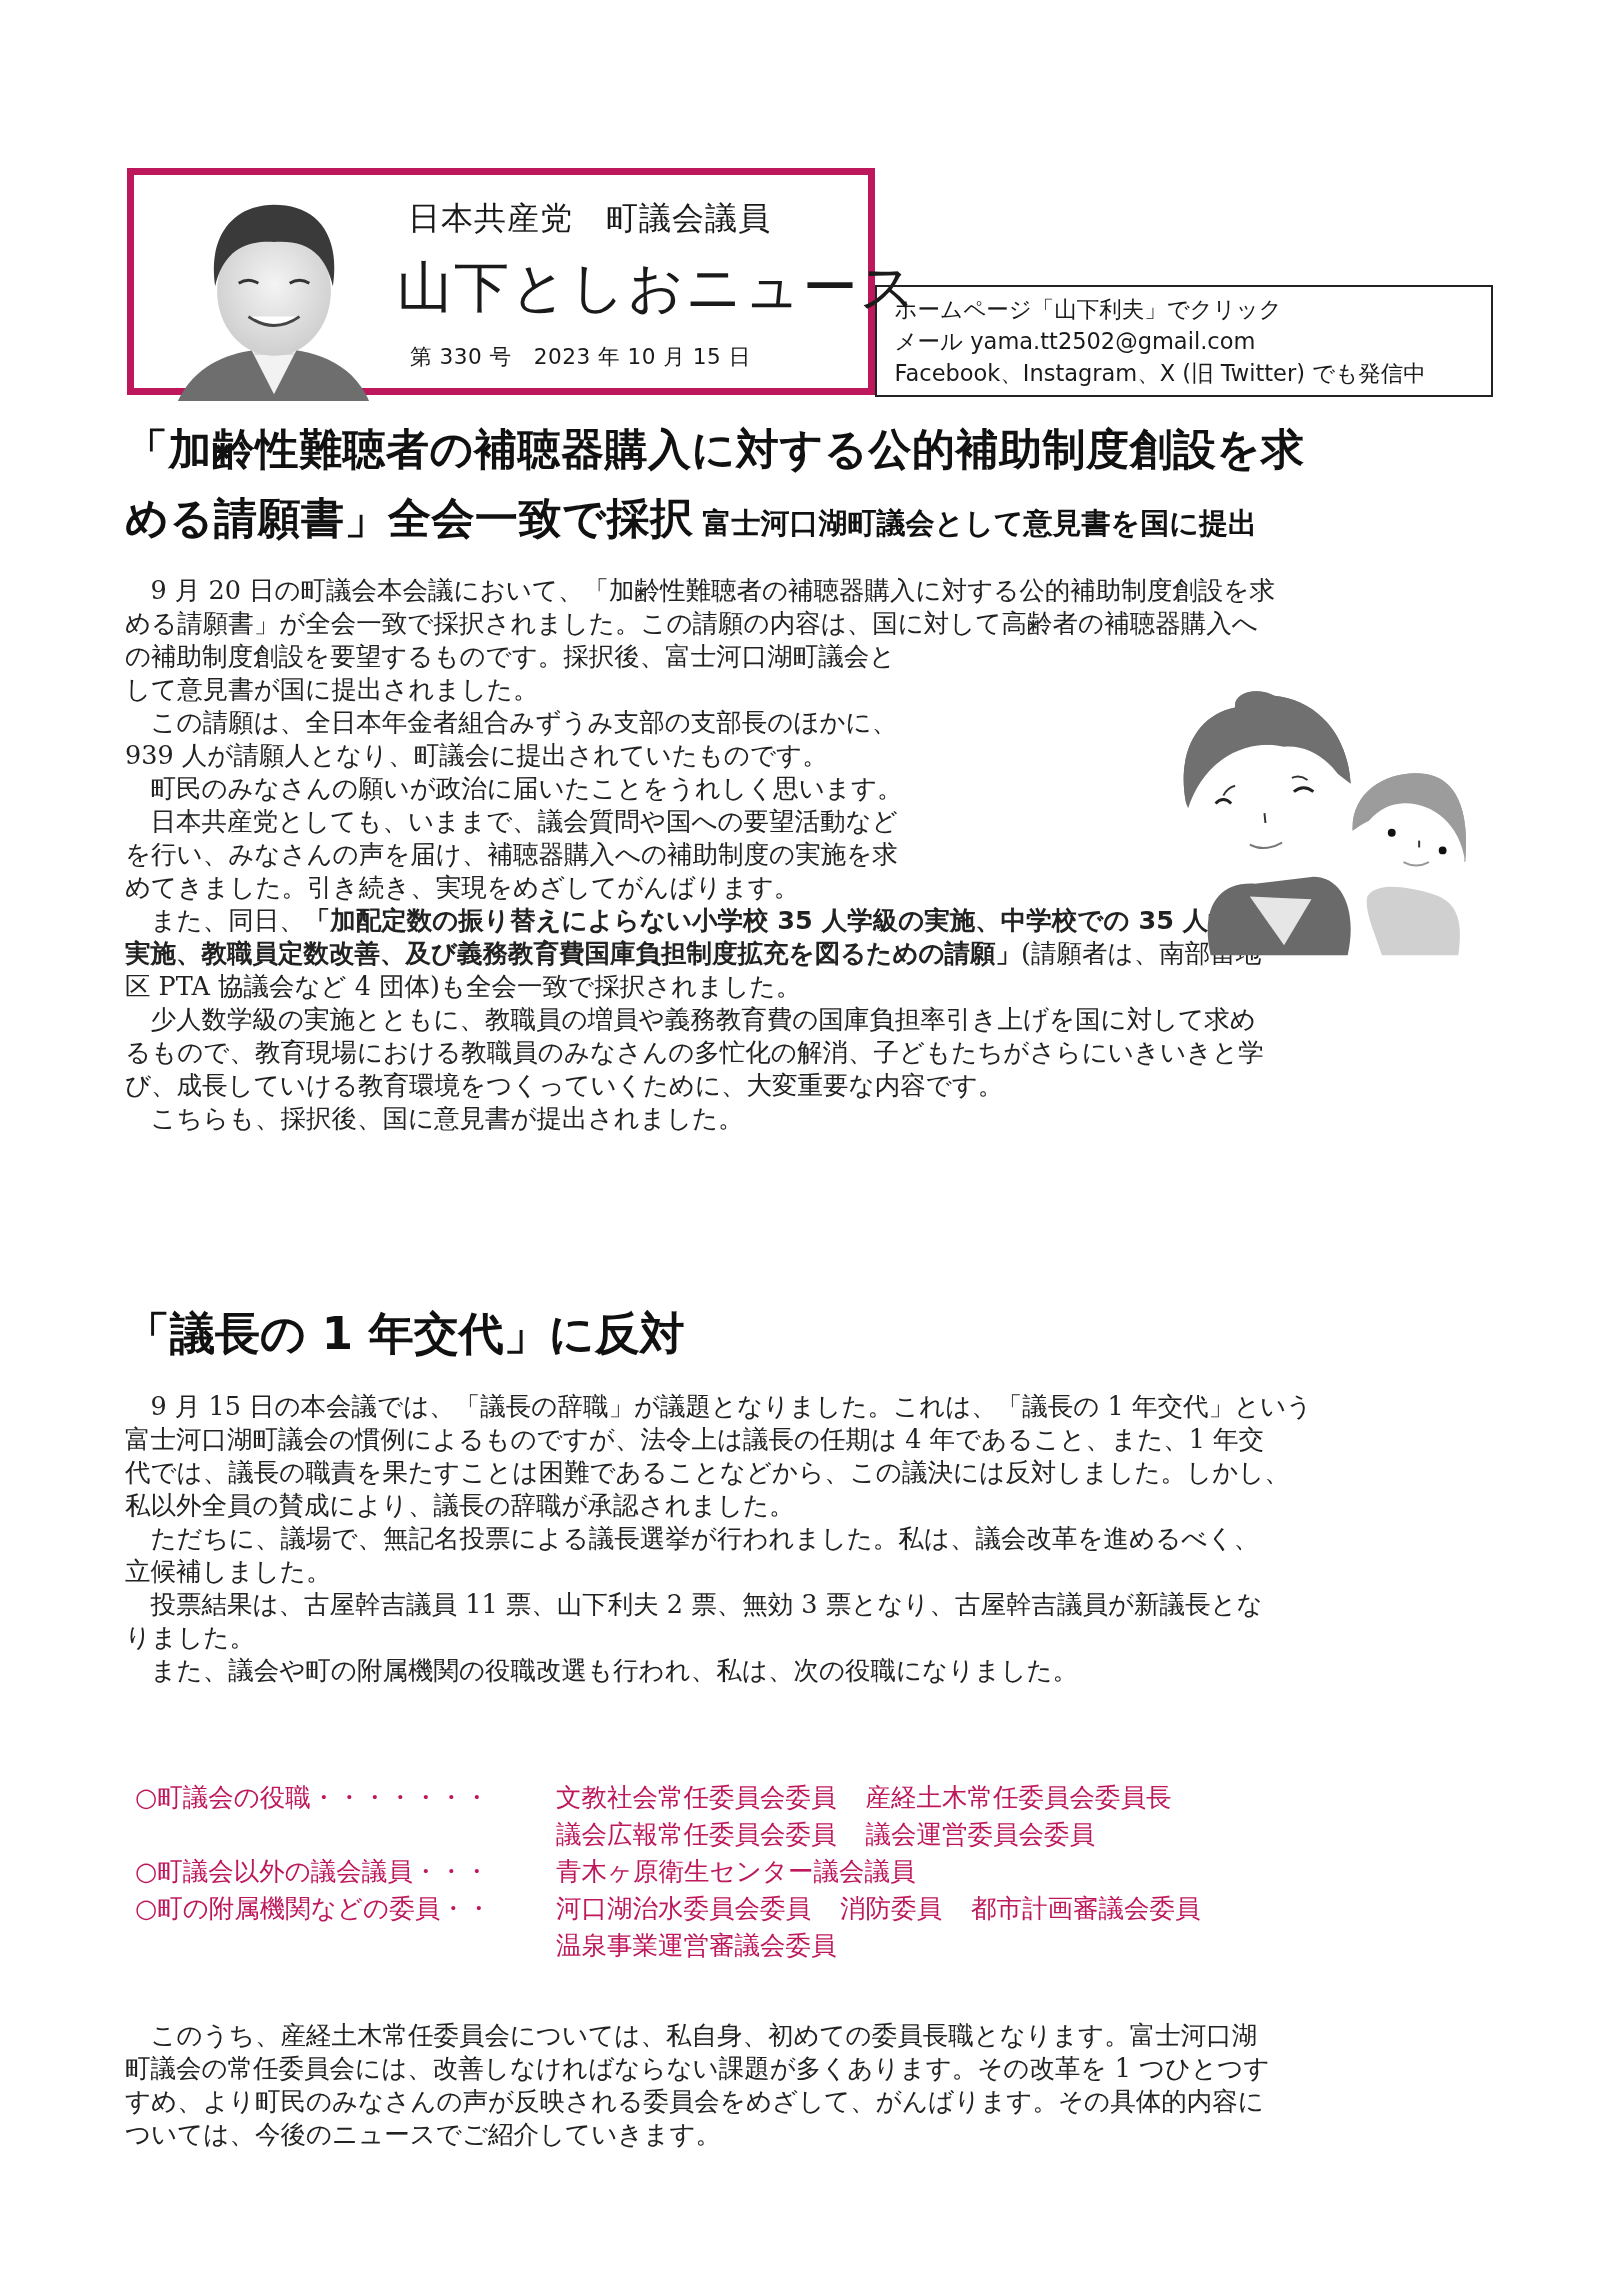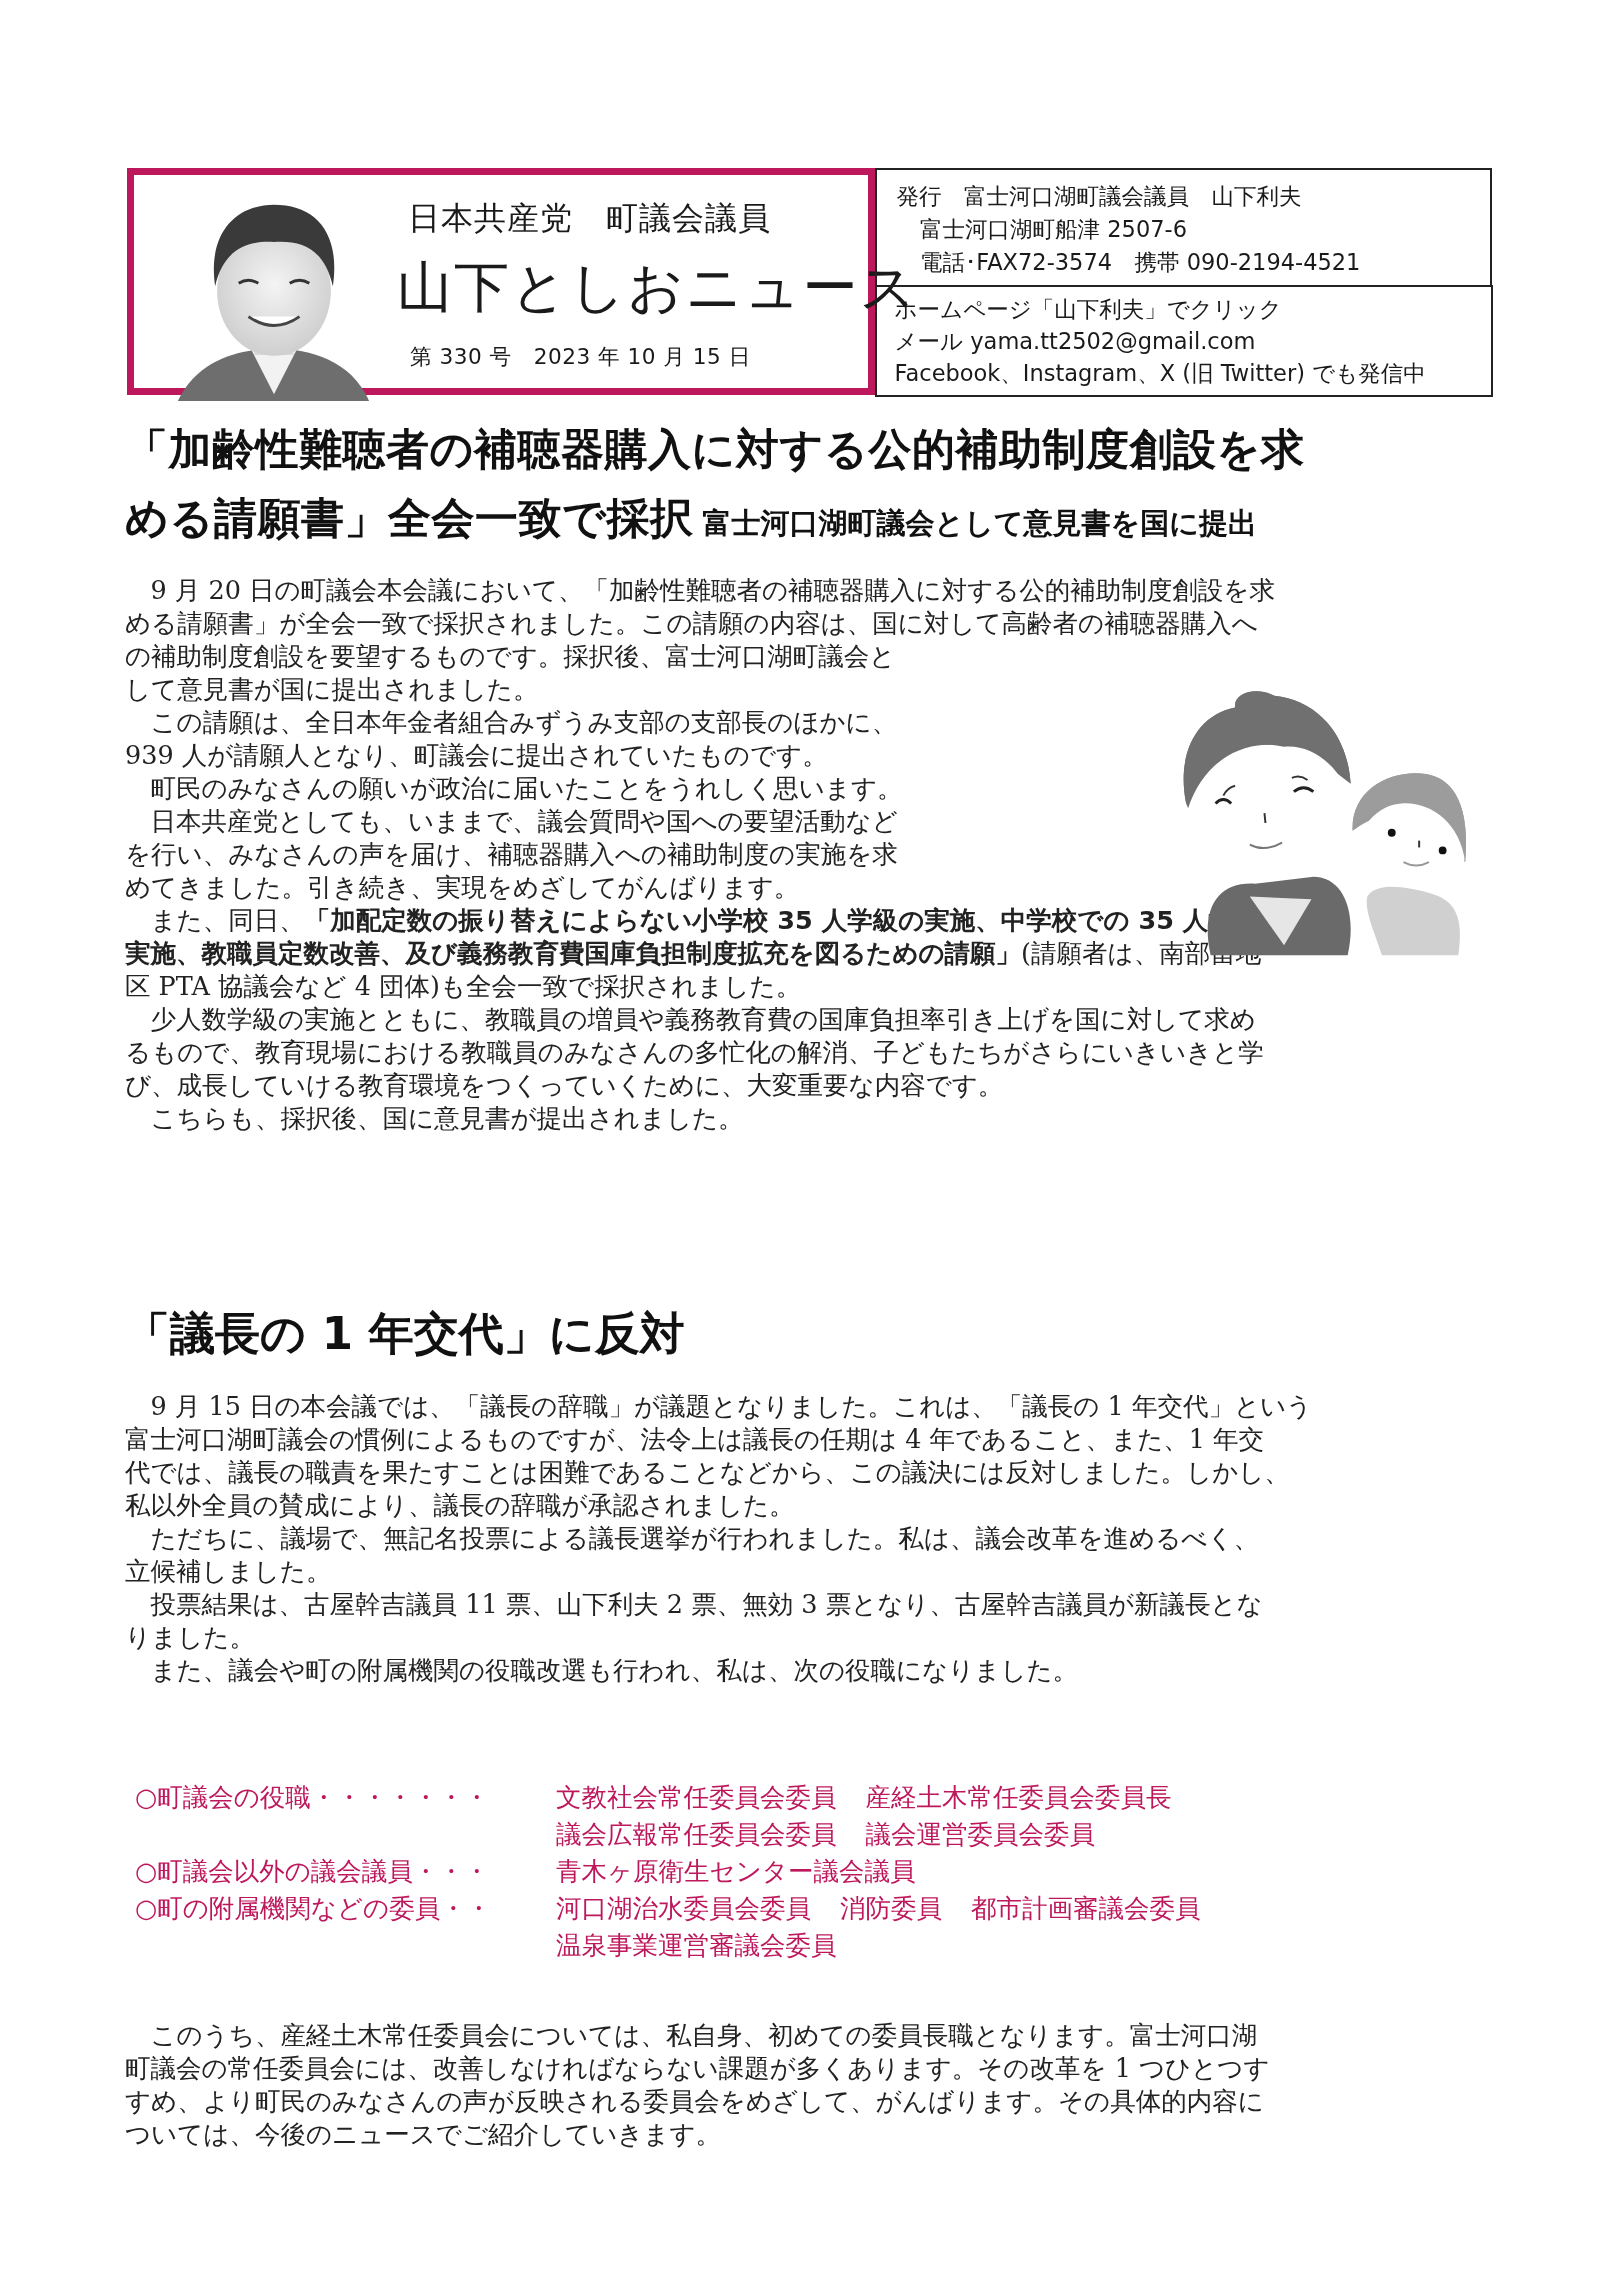--- a/index.html
+++ b/index.html
@@ -103,25 +103,20 @@
         <path d="M124 92 Q 134 86 144 92" stroke="#333" stroke-width="3" fill="none"></path>
 
         <path d="M82 126 Q 108 144 134 126" stroke="#444" stroke-width="3" fill="#fff"></path>
       </svg>
     </div>
     <div class="party-line sans">日本共産党　町議会議員</div>
     <div class="news-title sans">山下としおニュース</div>
     <div class="issue-line sans">第 330 号　2023 年 10 月 15 日</div>
   </div>
 
-  <div class="mast-right-top sans">
-    <div>発行　富士河口湖町議会議員　山下利夫</div>
-    <div class="indent1">富士河口湖町船津 2507-6</div>
-    <div class="indent1">電話･FAX72-3574　携帯 090-2194-4521</div>
-  </div>
   <div class="mast-right-bottom sans">
     <div>ホームページ「山下利夫」でクリック</div>
     <div>メール yama.tt2502@gmail.com</div>
     <div>Facebook、Instagram、X (旧 Twitter) でも発信中</div>
   </div>
 </div>
 
 <div class="headline h1a">「加齢性難聴者の補聴器購入に対する公的補助制度創設を求</div>
 <div class="headline h1b">
   <span>める請願書」全会一致で採択</span><span class="sub">富士河口湖町議会として意見書を国に提出</span>

